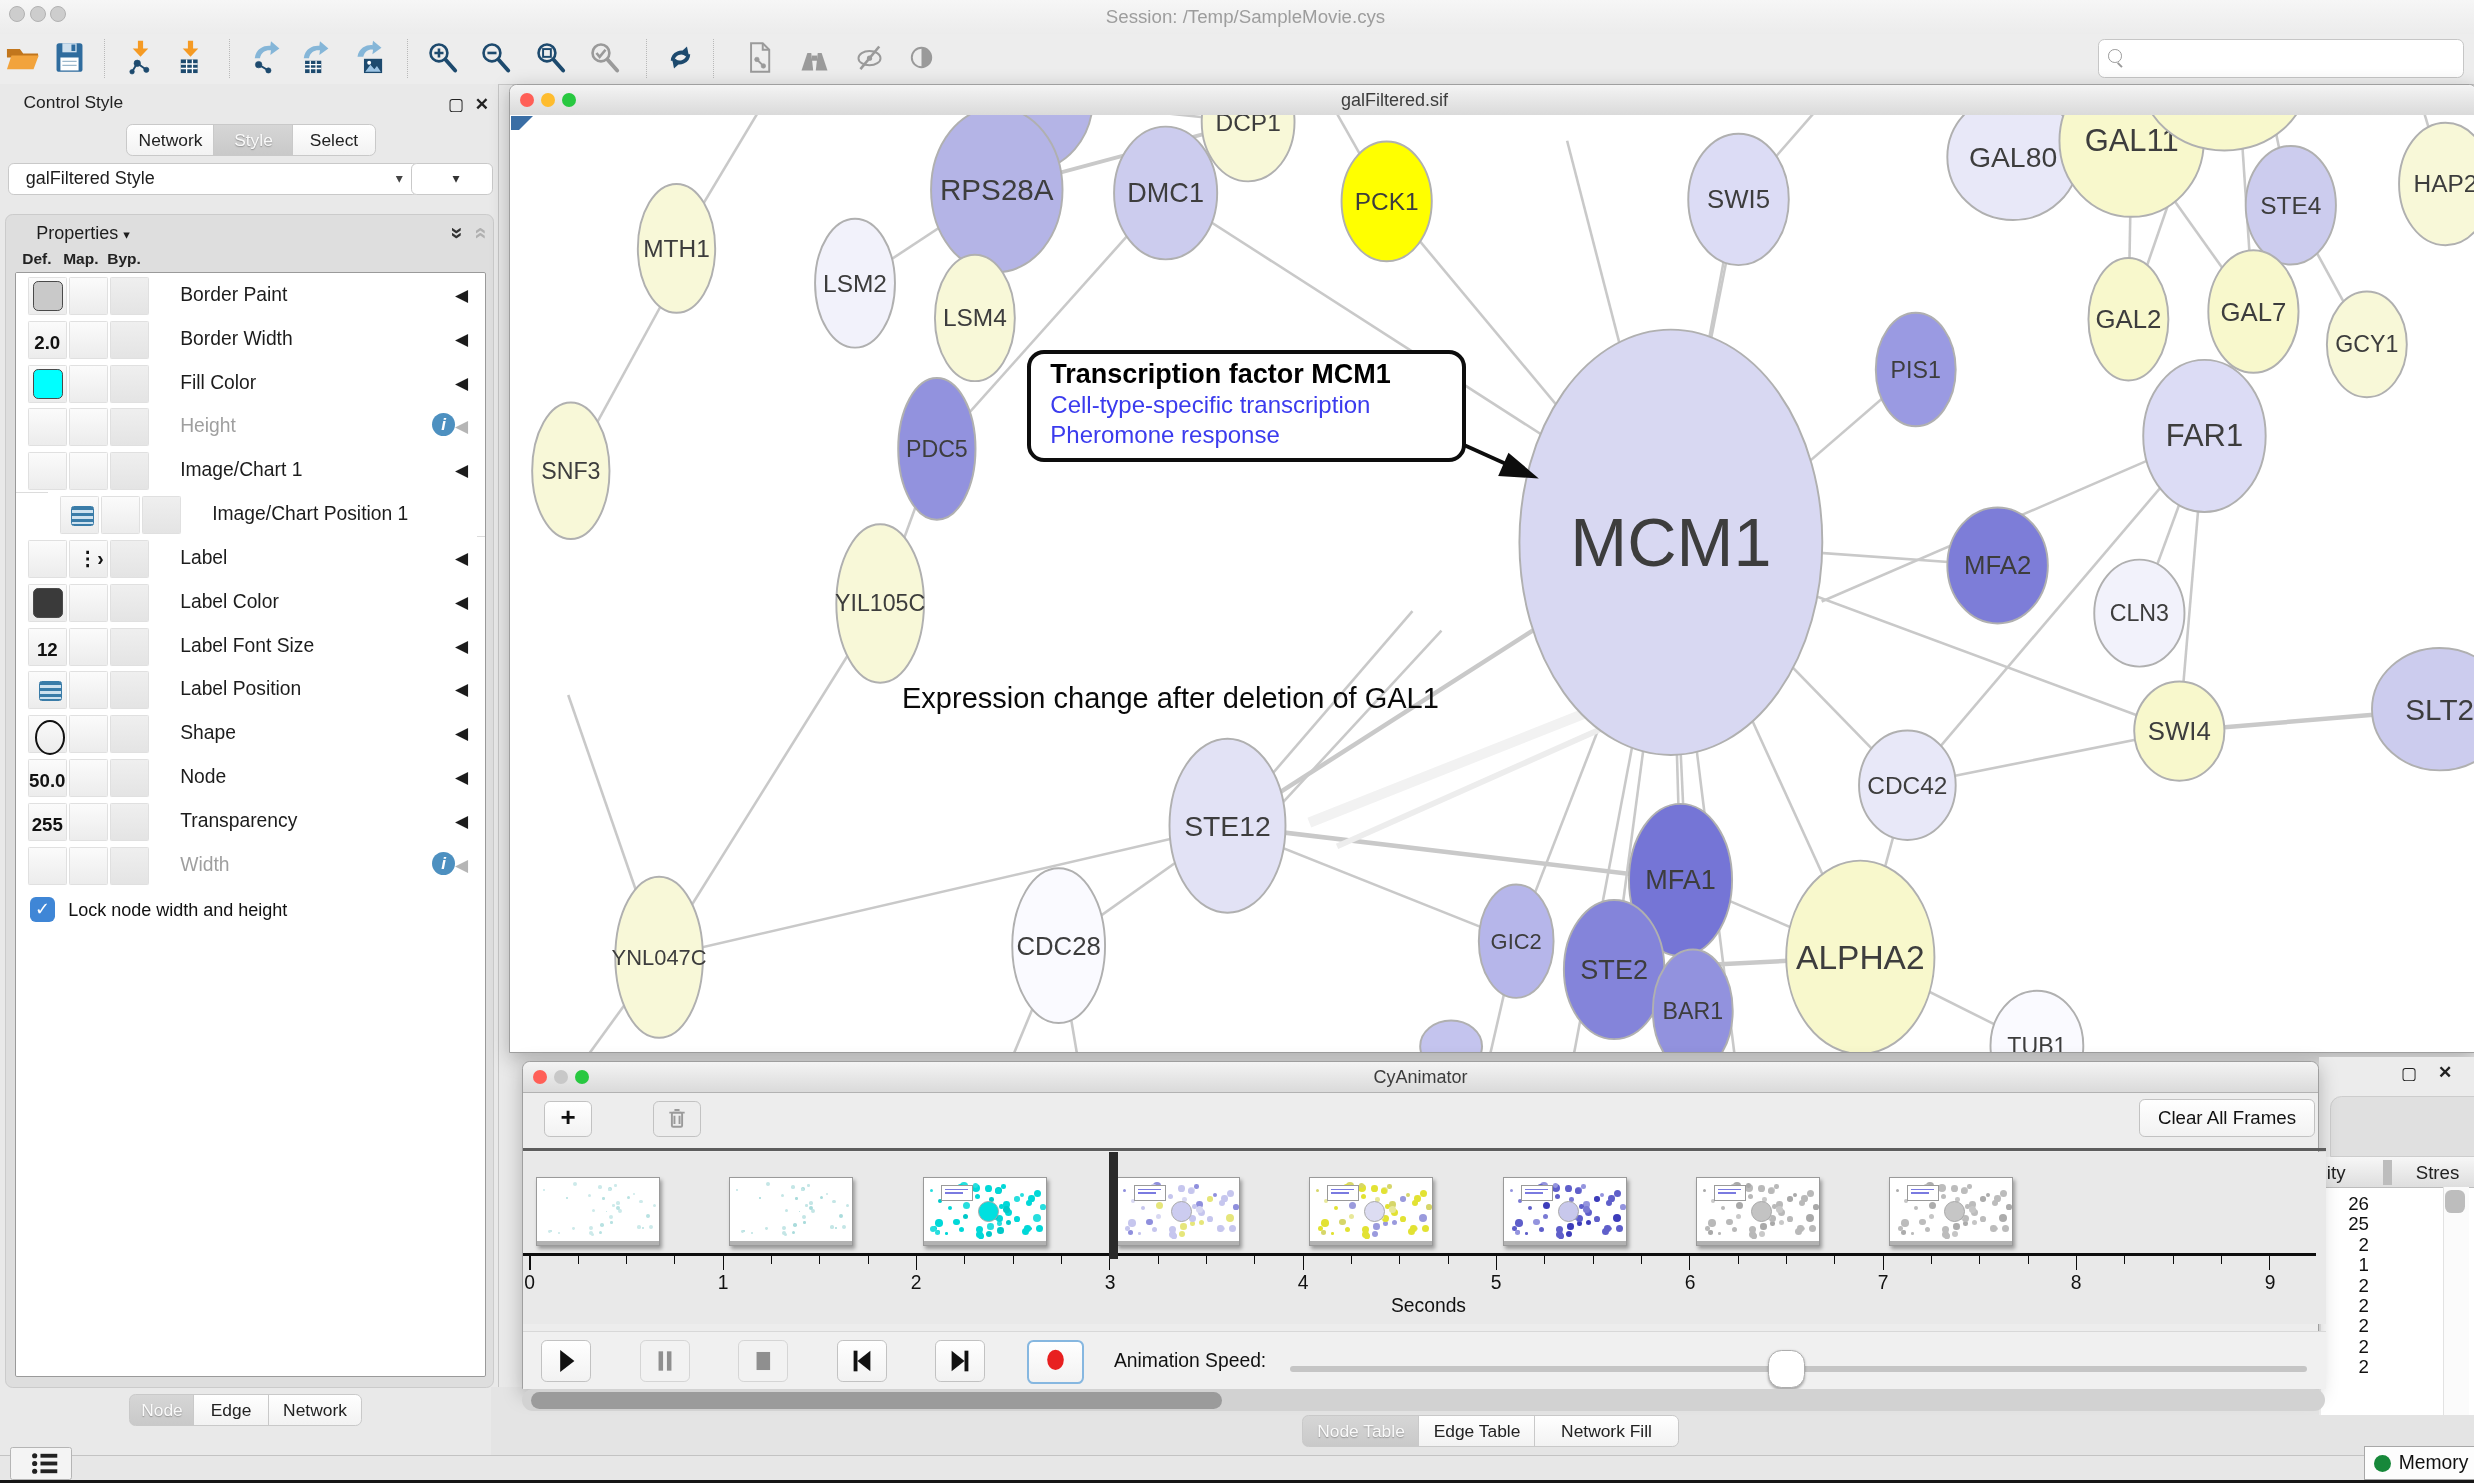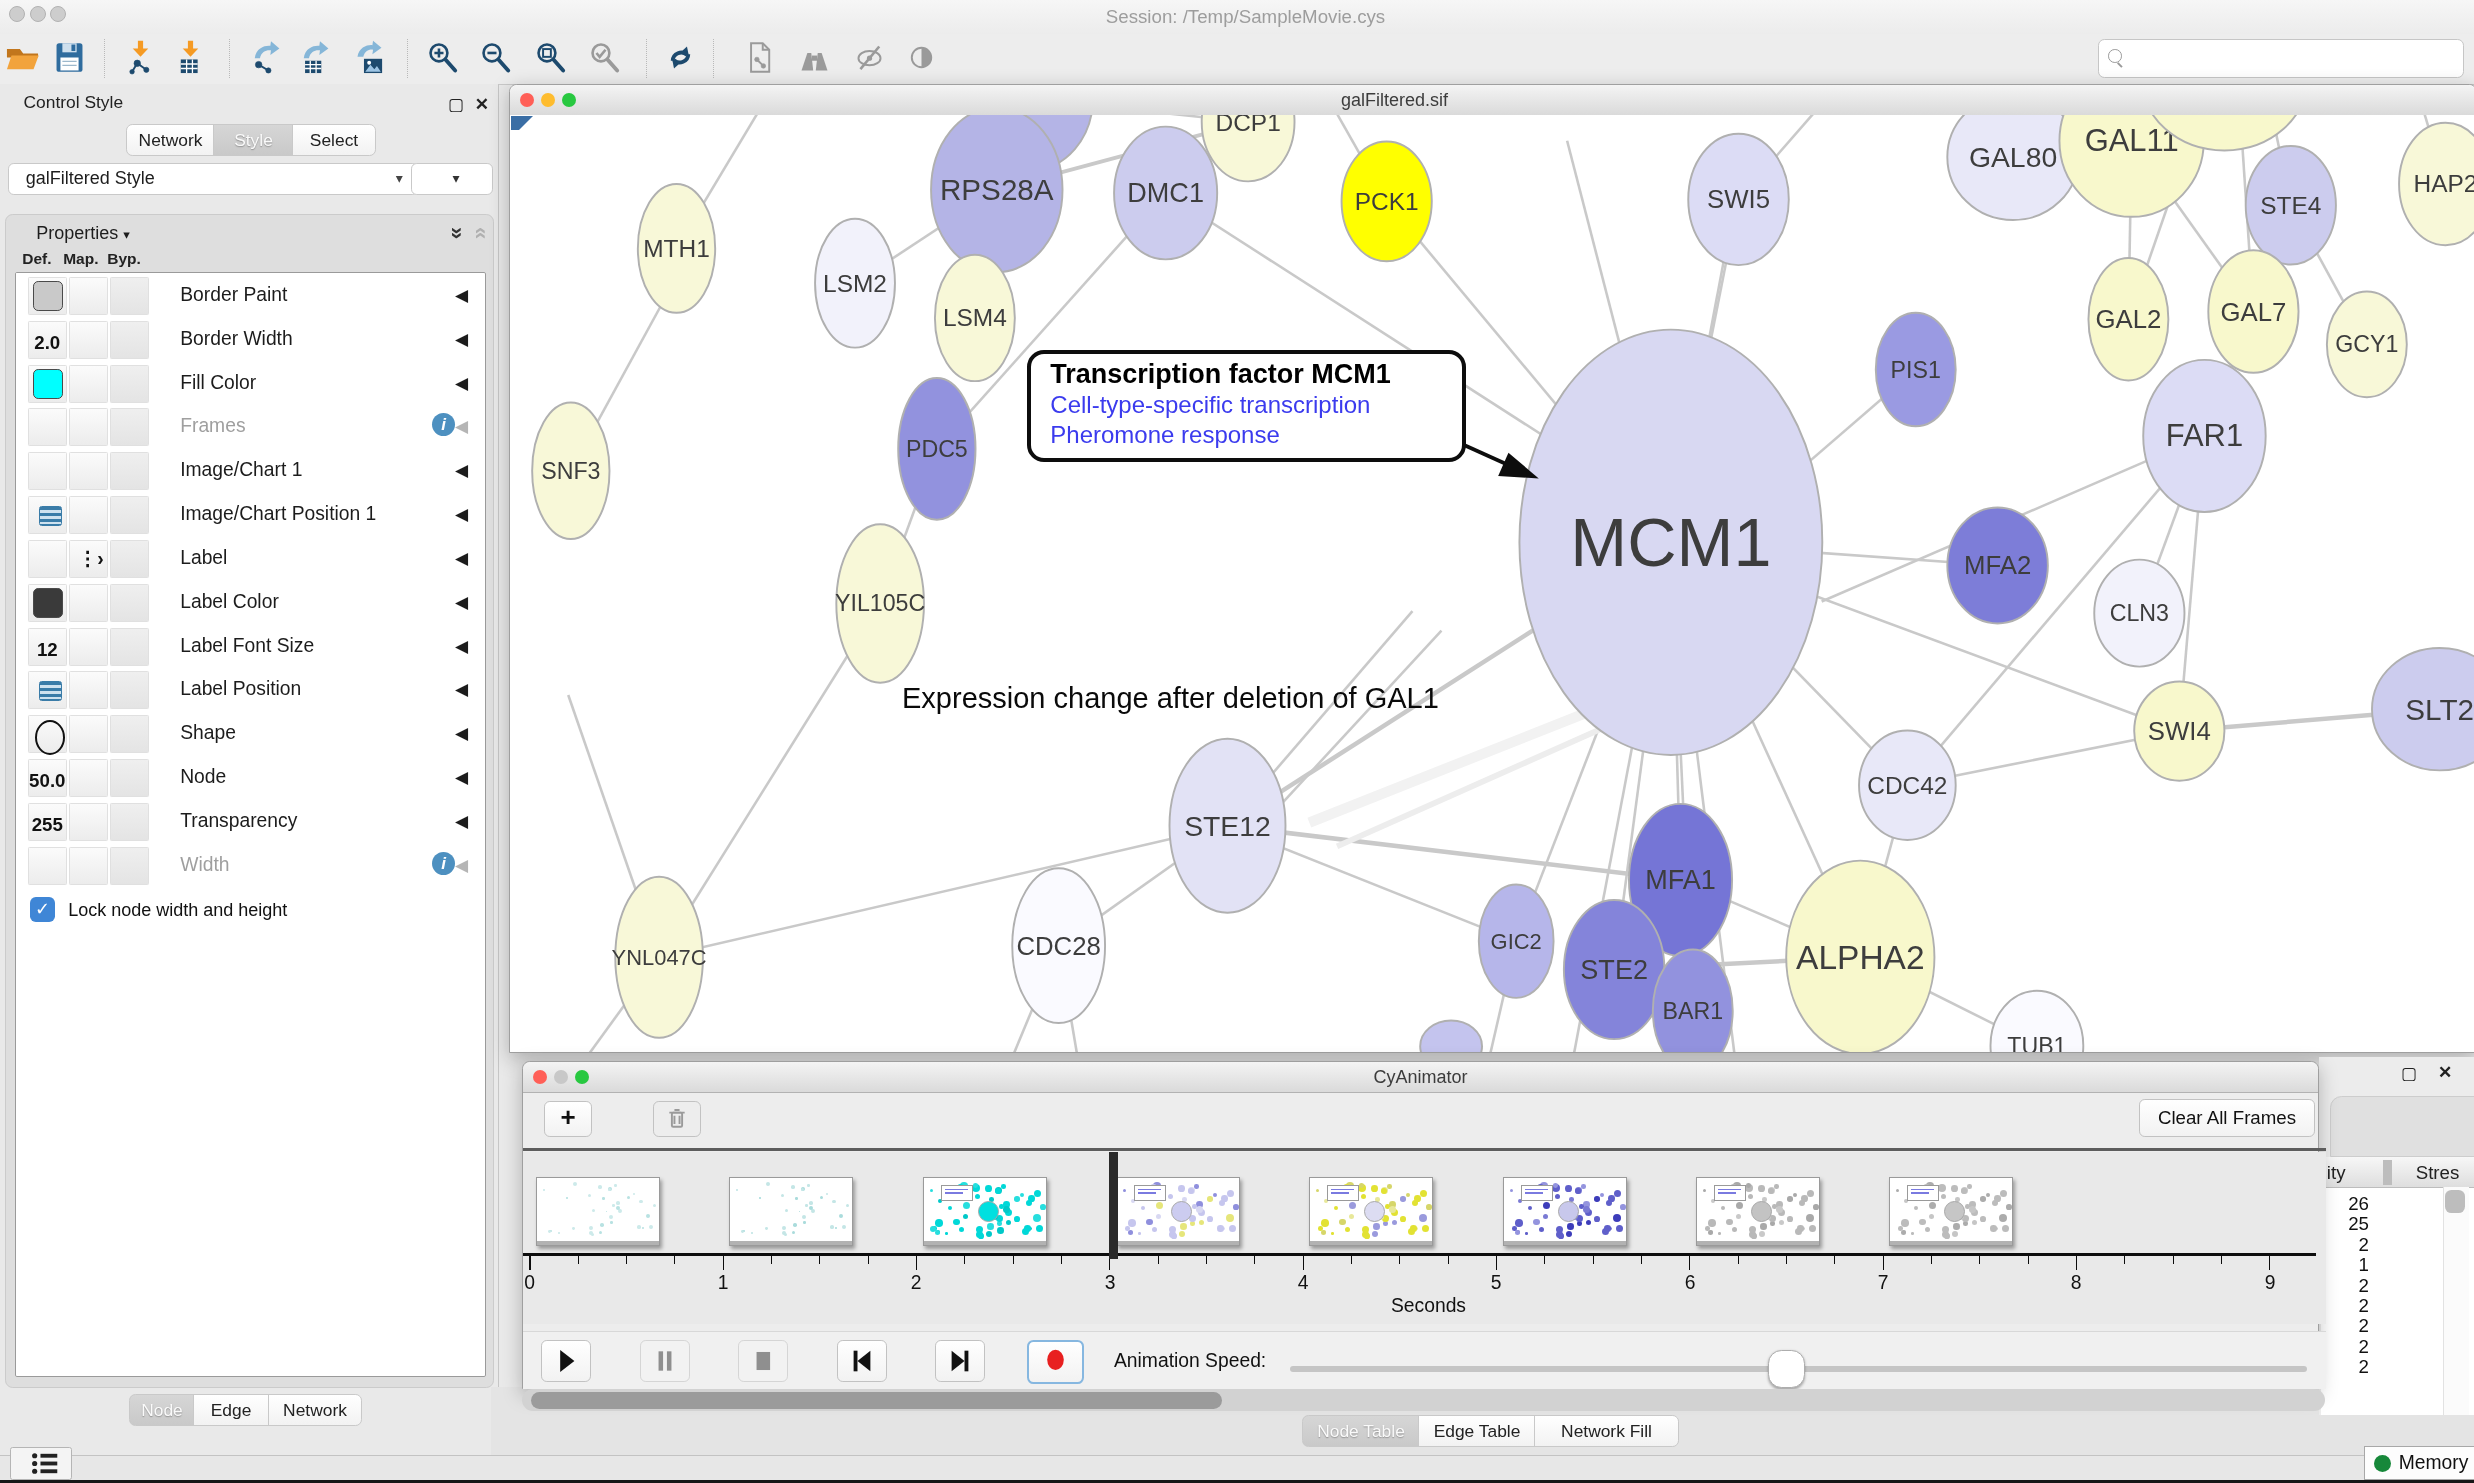--- a/index.html
+++ b/index.html
@@ -272,32 +272,32 @@
             </span>
             <span class="pcell" style="left:53px;"></span>
             <span class="pcell byp" style="left:94px;"></span>
             <span class="plabel">Fill Color</span>
             <span class="parrow">◀</span>
           </div>
           <div class="prow" style="top: 131px;">
             <span class="pcell" style="left:11.6px;"></span>
             <span class="pcell" style="left:53px;"></span>
             <span class="pcell byp" style="left:94px;"></span>
-            <span class="plabel dis">Frames</span>
+            <span class="plabel dis">Height</span>
             <span class="info">i</span>
             <span class="parrow dis">◀</span>
           </div>
           <div class="prow" style="top: 175px;">
             <span class="pcell" style="left:11.6px;"></span>
             <span class="pcell" style="left:53px;"></span>
             <span class="pcell byp" style="left:94px;"></span>
             <span class="plabel">Image/Chart 1</span>
             <span class="parrow">◀</span>
           </div>
-          <div class="prow" style="top: 219px;">
+          <div class="prow" style="top: 219px; margin-left: 32px;">
             <span class="pcell" style="left:11.6px;">
               <span class="posicon"></span>
             </span>
             <span class="pcell" style="left:53px;"></span>
             <span class="pcell byp" style="left:94px;"></span>
             <span class="plabel">Image/Chart Position 1</span>
             <span class="parrow">◀</span>
           </div>
           <div class="prow" style="top: 263px;">
             <span class="pcell" style="left:11.6px;"></span>

